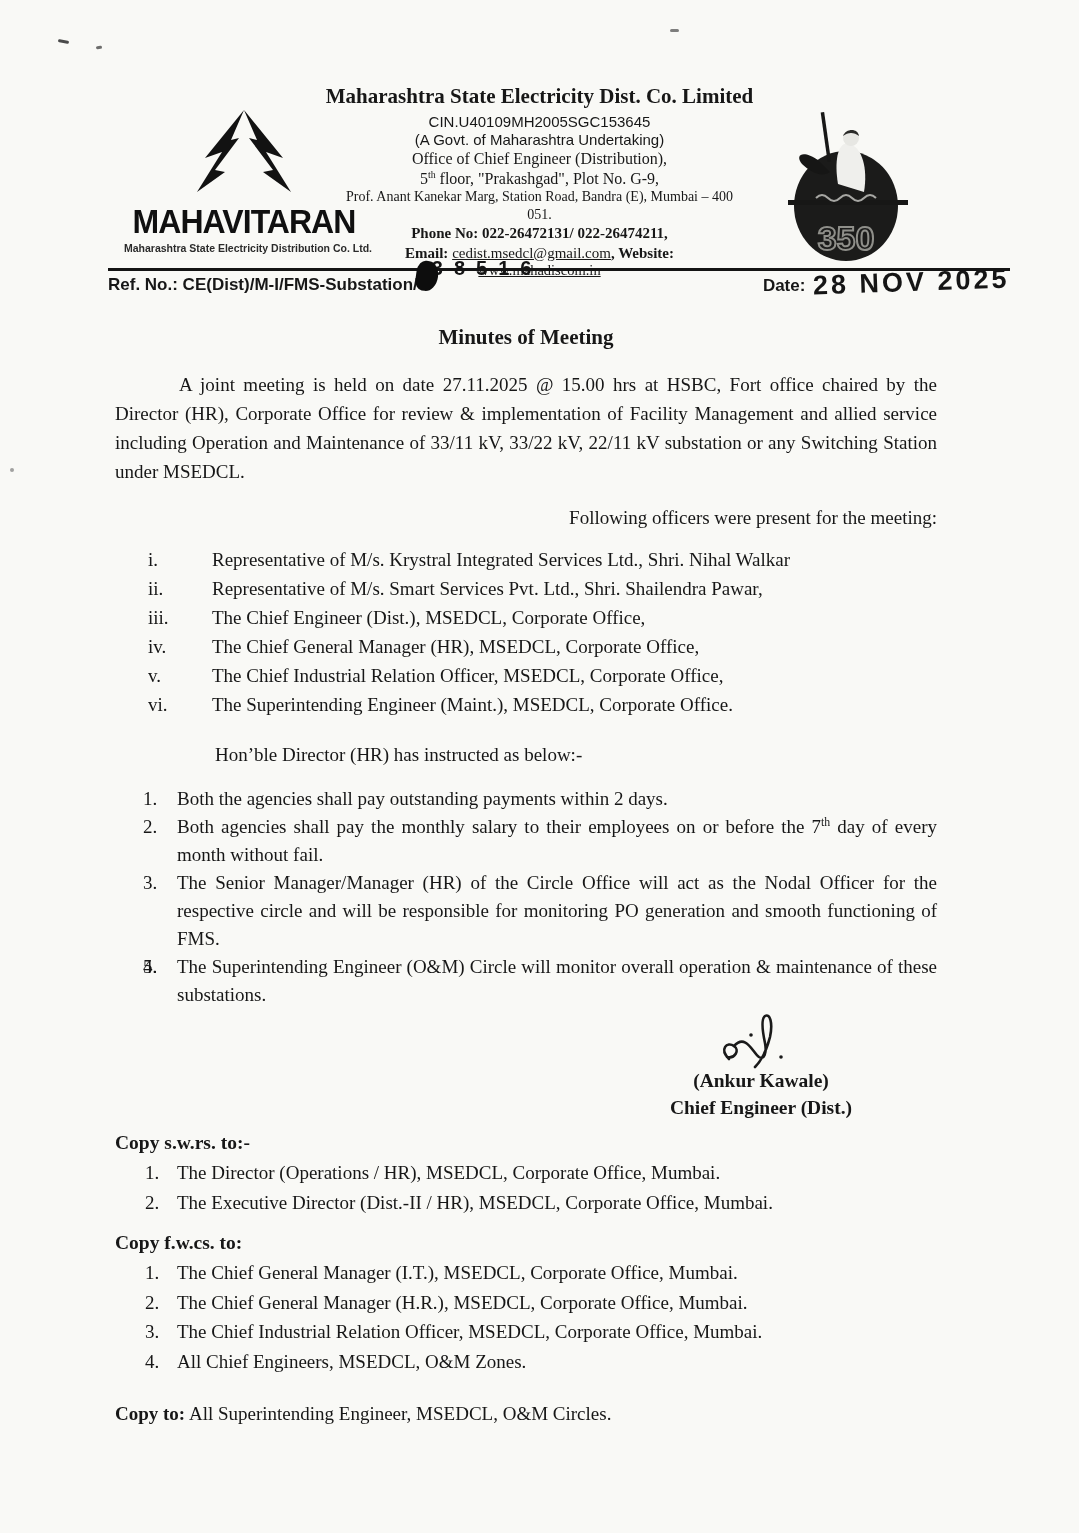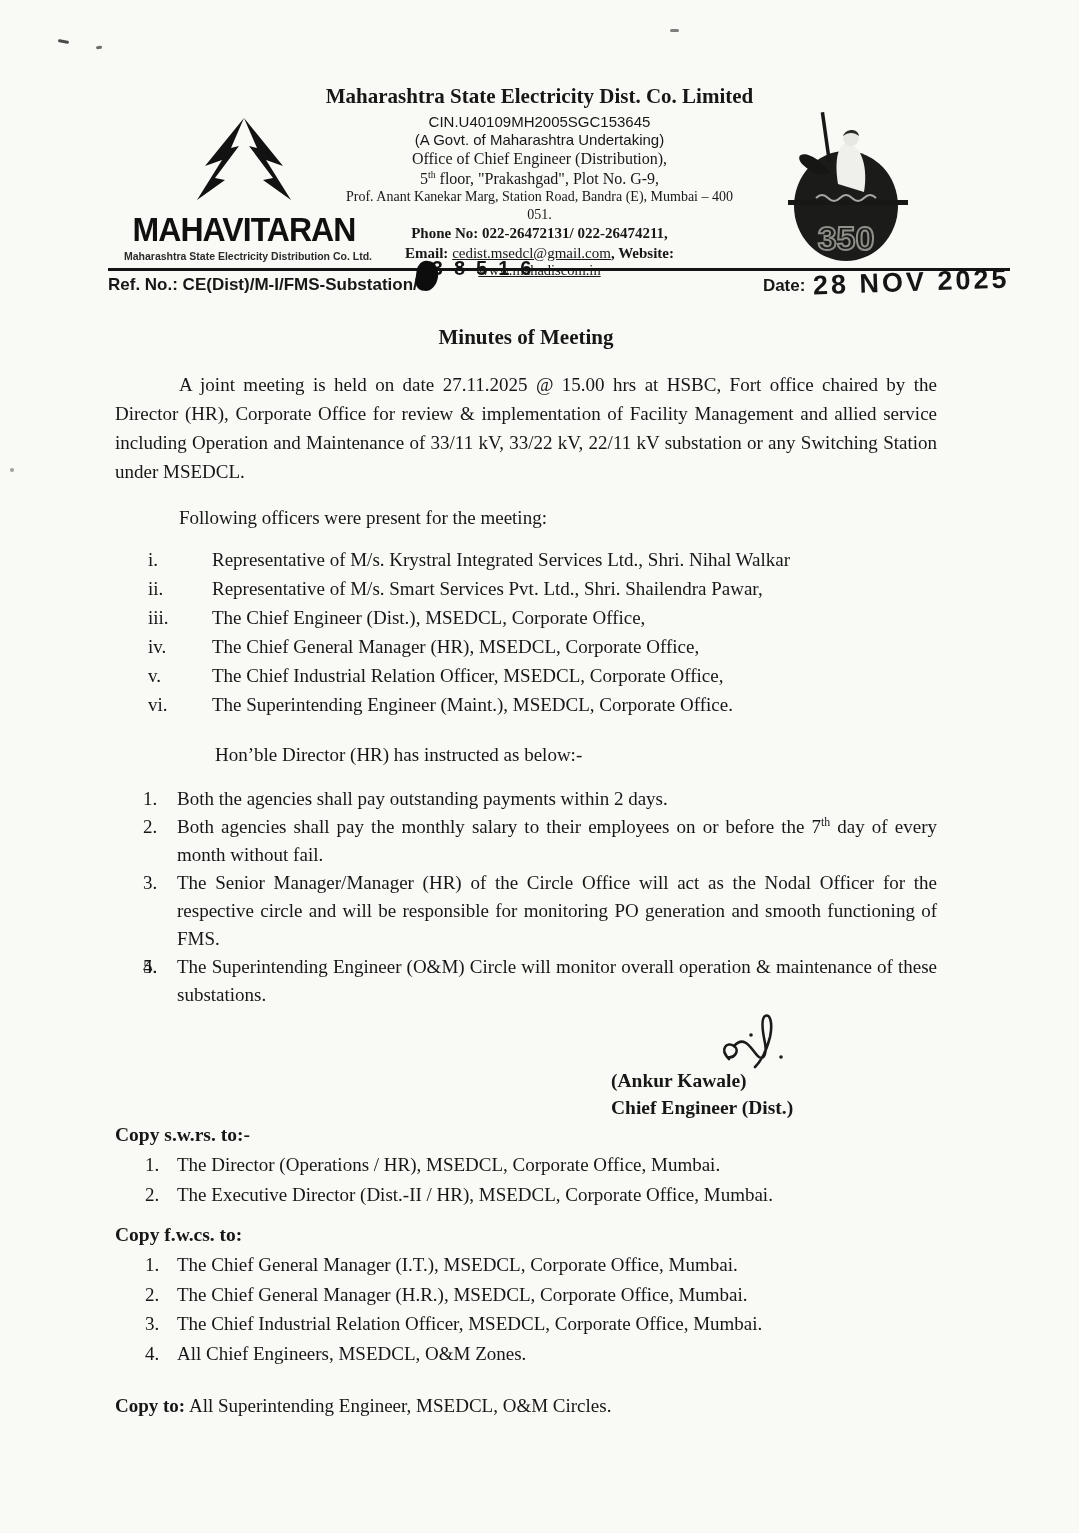--- a/index.html
+++ b/index.html
@@ -28,21 +28,21 @@
   .h-office,.h-floor{font-size:16px;}
   .h-addr{font-size:14px;line-height:1.25;}
   .h-phone{font-size:15px;font-weight:bold;margin-top:1px;}
   .h-email{font-size:15px;margin-top:1px;font-family:Liberation Serif, serif;}
   .h-email .lbl{font-weight:bold;}
   .h-email .uline{text-decoration:underline;}
   .h-web{font-size:14.5px;text-decoration:underline;}
   .sup{vertical-align:super;font-size:0.62em;line-height:0;}
 
   
-  .logo{position:absolute;left:124px;top:116px;width:240px;text-align:center;}
+  .logo{position:absolute;left:124px;top:108px;width:240px;text-align:center;}
   .logo-bolt{display:block;margin:0 auto 2px auto;}
   .logo-brand{font-family:"Liberation Sans",sans-serif;font-weight:bold;font-size:34px;
     letter-spacing:-1px;color:#101010;transform:scaleX(.94);transform-origin:center;white-space:nowrap;}
   .logo-caption{font-family:"Liberation Sans",sans-serif;font-weight:bold;font-size:10.5px;
     color:#2b2b2b;margin-top:1px;white-space:nowrap;}
 
   
   .emblem{position:absolute;left:788px;top:108px;width:120px;height:162px;}
 
   
@@ -58,39 +58,39 @@
     border-radius:45% 55% 60% 40%;transform:rotate(8deg);}
   .ref-spacer{flex:1;}
   .date-label{font-weight:bold;font-size:17px;padding-top:5px;}
   .date-stamp{font-weight:bold;font-size:27px;letter-spacing:3px;color:#151515;
     margin-left:8px;margin-top:-4px;transform:rotate(-2deg);white-space:nowrap;}
 
   
   .main{margin:0 142px 0 115px;font-size:19px;}
   .doc-title{text-align:center;font-weight:bold;font-size:21px;margin:8px 0 20px 0;}
   .para1{line-height:29px;text-align:justify;text-indent:64px;}
-  .following{margin-top:18px;text-indent:64px;line-height:28px;}
+  .following{margin-top:18px;text-indent:64px;line-height:28px;text-align:right;}
 
   .attendees{margin-top:13px;}
   .att-row{position:relative;padding-left:97px;line-height:29px;}
   .att-num{position:absolute;left:33px;}
 
   .honble{margin:22px 0 0 100px;line-height:28px;}
 
   .instructions{margin-top:16px;}
   .inst-row{position:relative;padding-left:62px;text-align:justify;line-height:28px;}
   .inst-num{position:absolute;left:28px;}
 
   
-  .sig-block{width:300px;margin:4px 26px 0 auto;}
+  .sig-block{width:300px;margin:4px 26px 0 auto;text-align:center;}
   .sig-squiggle{display:block;margin:0 auto -4px auto;}
   .sig-name,.sig-title{font-weight:bold;font-size:19.5px;line-height:27px;}
 
   
-  .copy-label{font-weight:bold;font-size:19.5px;line-height:27px;}
+  .copy-label{font-weight:bold;font-size:19.5px;margin-top:8px;line-height:27px;}
   .copy-items{margin-top:2px;}
   .copy-row{position:relative;padding-left:62px;line-height:29.5px;}
   .copy-num{position:absolute;left:30px;}
   .copy2{margin-top:12px;}
   .copyto{margin-top:24px;line-height:27px;}
   .copyto .lbl{font-weight:bold;}
 </style>
 </head>
 <body>
 

